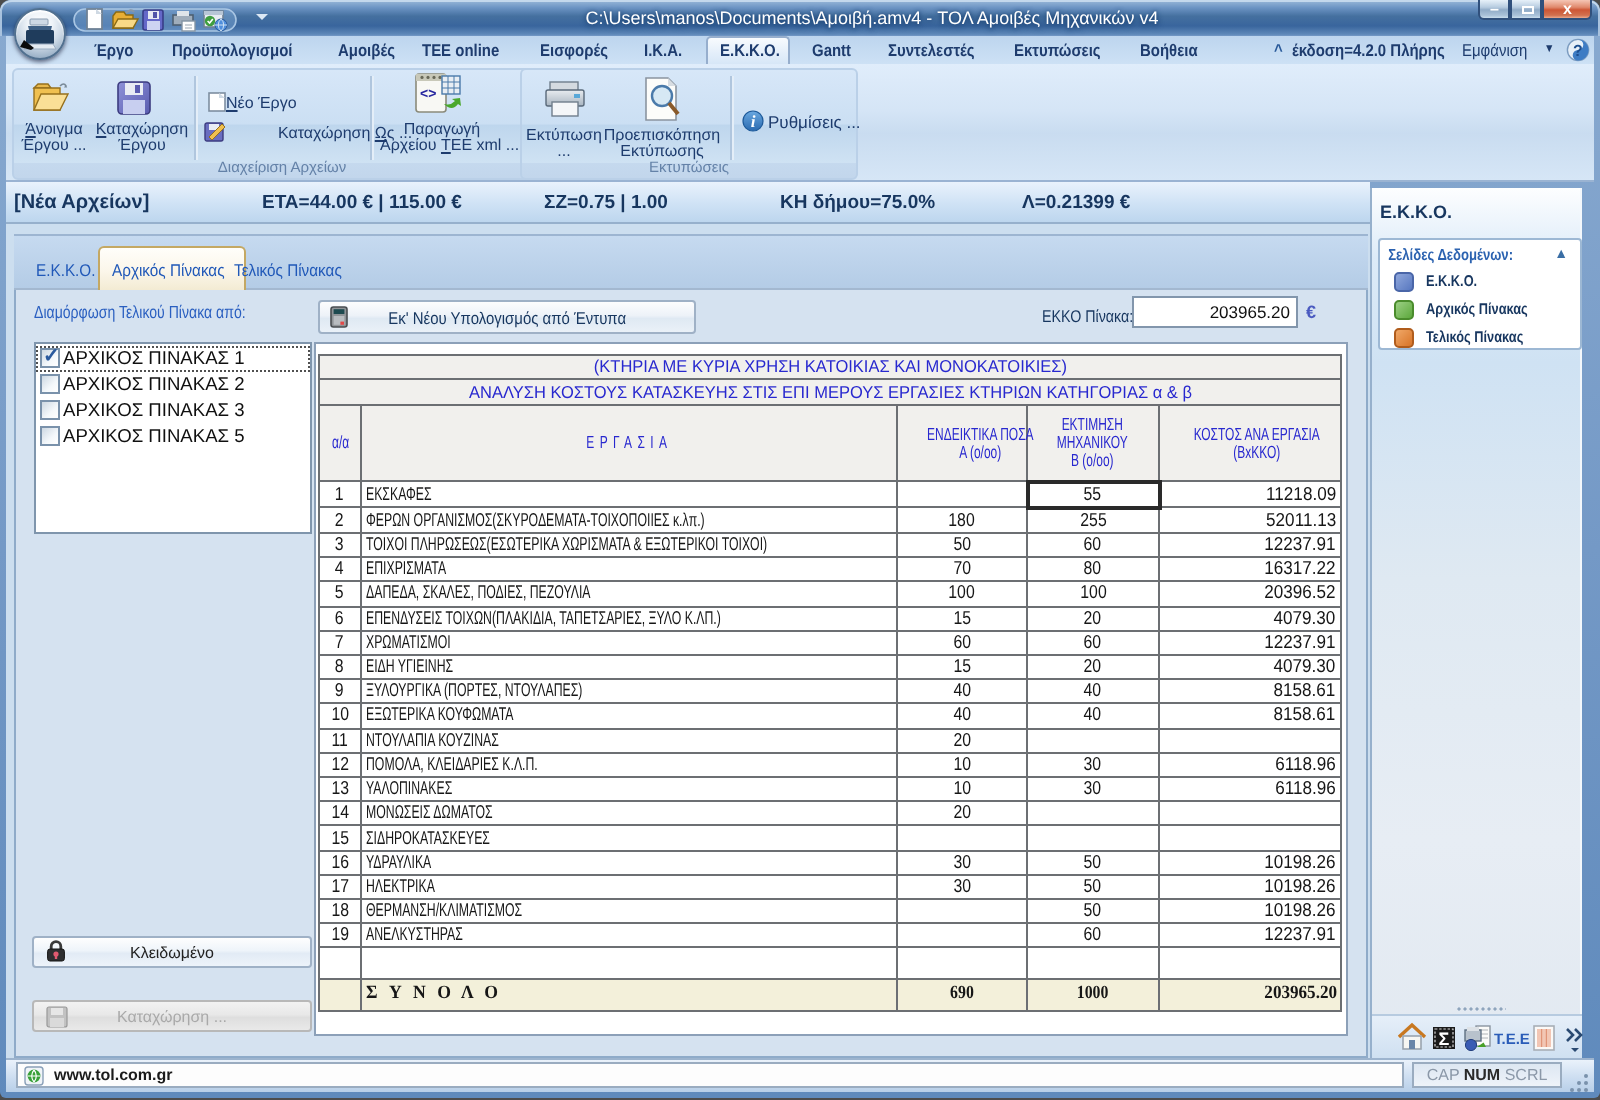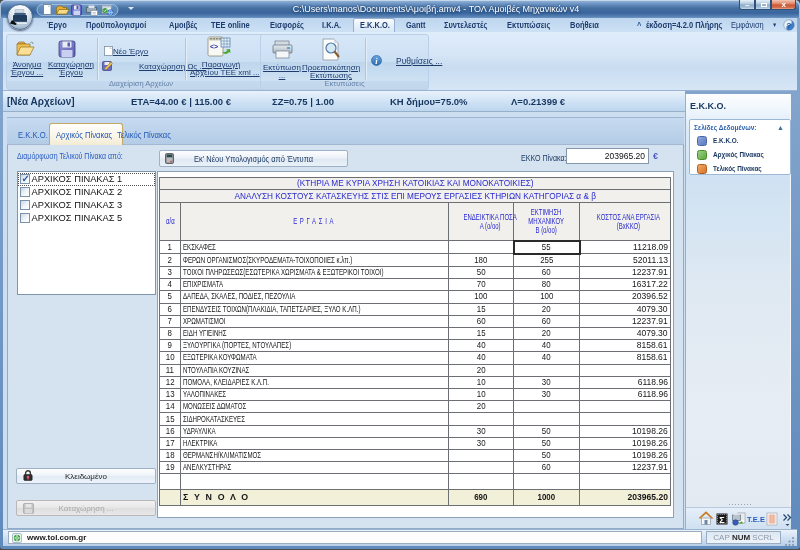--- a/index.html
+++ b/index.html
@@ -34,41 +34,41 @@
   background:linear-gradient(180deg,#f8fbfe 0%,#e3eefa 60%,#d7e7f7 100%);
   border:1px solid #96aecd; border-bottom:none; border-radius:2.5px 2.5px 0 0; z-index:10; }
 
 #ribbon { position:absolute; left:3px; top:32px; width:794px; height:59px;
   background:linear-gradient(180deg,#e0edfb 0%,#d5e5f6 40%,#c9dcf0 60%,#d6e6f6 100%);
   border-bottom:1px solid #9ab3d2; }
 .rgroup { position:absolute; top:34px; height:56px; border:1px solid #bad0e8; border-radius:3px;
   background:linear-gradient(180deg,#d7e7f8 0%,#cbdff3 50%,#bed6ed 51%,#cfe2f3 86%,#c5d9ee 86%,#c2d6ec 100%); }
 .rgroup .glabel { position:absolute; left:0; bottom:0px; width:100%; text-align:center;
   font-size:7.5px; color:#6482a8; padding-bottom:1px;}
-.rbtn { position:absolute; text-align:center; font-size:8px; color:#1e3c6e; line-height:8px; white-space:nowrap;text-decoration:underline;}
+.rbtn { position:absolute; text-align:center; font-size:8px; color:#1e3c6e; line-height:8px; white-space:nowrap;}
 .rsep { position:absolute; top:6px; width:1px; height:42px; background:#b0c6de; box-shadow:1px 0 0 #e4eef8; }
 
 #infobar { position:absolute; left:3px; top:91px; width:682px; height:21px;
   background:linear-gradient(180deg,#e9f2fc 0%,#cfe2f5 55%,#bdd6ee 100%); border-bottom:1px solid #96b0cc;
   font-size:9px; font-weight:bold; color:#17365f; }
 #infobar span { position:absolute; top:5px; white-space:nowrap; font-size:9.5px; }
 #infobar span.big { font-size:10px; top:5px; }
 
 #content { position:absolute; left:3px; top:112px; width:682px; height:417px; background:#ccdeef; }
 
 #page { position:absolute; left:7px; top:117px; width:677px; height:412px;
   background:#d5e2f0; border:1px solid #8fabc9; }
 #pgtabsbg { position:absolute; left:7px; top:117px; width:677px; height:28px;
   background:linear-gradient(180deg,#c6daf0 0%,#b4cce6 100%); border-top:1px solid #9db5d1; border-bottom:1px solid #a3b8d0;}
 .ptab { position:absolute; font-size:8.5px; color:#2058b8; white-space:nowrap; z-index:22; transform:scaleX(0.9); transform-origin:0 50%; }
 #pseltab { position:absolute; left:49px; top:123px; width:74px; height:22px;
   background:linear-gradient(180deg,#fffefa 0%,#fbf6ea 55%,#f3ebd3 100%);
   border:1px solid #c4a863; border-bottom:none; border-radius:3px 3px 0 0; z-index:21; }
 #lbl-diam { position:absolute; left:17px; top:151px; font-size:8.8px; color:#2a5fc0; transform:scaleX(0.80); transform-origin:0 50%; }
-#listbox { position:absolute; left:17px; top:171px; width:139px; height:124px; background:#fff;
+#listbox { position:absolute; left:17px; top:171px; width:139px; height:96px; background:#fff;
   border:1px solid #7f95ac; font-size:9.3px; color:#101010; padding-top:1px;}
 .lbitem { height:13px; line-height:13px; position:relative; padding-left:13.5px; white-space:nowrap; }
 .lbitem .cb { position:absolute; left:2px; top:1px; width:10px; height:10px;
   background:linear-gradient(135deg,#cdd8e2 0%,#f4f8fb 60%,#fff 100%); border:1px solid #7a92ab; }
 .lbitem.checked .cb:before { content:"\2713"; position:absolute; left:0.5px; top:-3px; font-size:10px; font-weight:bold; color:#2a5a9e; }
 .lbitem.checked { outline:1px dotted #505050; outline-offset:-1px; }
 #btn-calc { position:absolute; left:159px; top:150px; width:189px; height:17px;
   background:linear-gradient(180deg,#fdfdfe 0%,#edf2f8 45%,#dfe9f3 55%,#eaf1f8 100%);
   border:1px solid #9fb1c6; border-radius:2px; font-size:8.5px; color:#17365f; text-align:center; line-height:16px; }
 #lbl-ekko { position:absolute; left:521px; top:153px; font-size:8.5px; color:#17365f; transform:scaleX(0.84); transform-origin:0 50%; }
@@ -85,21 +85,21 @@
 .cr { display:inline-block; transform:scaleX(0.92); transform-origin:100% 50%; white-space:nowrap;}
 .bn { display:inline-block; transform:scaleX(0.96); transform-origin:50% 50%; white-space:nowrap; font-size:8.6px;}
 .hn { display:inline-block; transform:scaleX(0.68); transform-origin:50% 50%; white-space:nowrap; font-size:8.8px;}
 #grid td { border:1px solid #6c6f73; height:11.3px; padding:0 2px; overflow:hidden; white-space:nowrap; line-height:11px;}
 #grid td.hdr { overflow:visible; }
 .hn { text-align:center; }
 #grid .banner { text-align:center; color:#2828cf; background:#f1f0ed;}
 #grid .hdr { text-align:center; color:#2828cf; background:#f1f0ed; line-height:9px;}
 #grid .num { text-align:center; }
 #grid .rt { text-align:right; }
-#grid tr.sumrow td { background:#f3f0da; font-weight:bold; }
+#grid tr.sumrow td { background:#f3f0da; font-weight:bold;font-family:Liberation Serif, serif; }
 .bigbtn { position:absolute; left:16px; width:140px; height:16px;
   background:linear-gradient(180deg,#fefefe 0%,#eef4fa 45%,#e2ebf5 55%,#edf3fa 100%);
   border:1px solid #9fb1c6; border-radius:2px; font-size:8px; color:#222; text-align:center; line-height:15px; }
 #btn-lock { top:468px; }
 #btn-save { top:500px; color:#a9a9a9; background:linear-gradient(180deg,#f2f2f2 0%,#e8e8e8 45%,#dedede 55%,#e9e9e9 100%); border-color:#b8b8b8; }
 
 #sidebar { position:absolute; left:685px; top:94px; width:106px; height:435px;
   background:linear-gradient(180deg,#fdfeff 0%,#ddebf8 8%,#cfe2f3 20%,#dfe9f2 45%,#e7edf4 75%,#e2e9f1 100%); border-left:1px solid #96b0cc; border-right:1px solid #f4f8fc;}
 #sbtitle { position:absolute; left:690px; top:101px; font-size:9px; font-weight:bold; color:#17365f; }
 #sbpanel { position:absolute; left:689px; top:119px; width:102px; height:56px; background:#fff;
@@ -286,21 +286,21 @@
   <svg style="left:371px;top:55px;" width="11" height="11" viewBox="0 0 11 11">
     <circle cx="5.5" cy="5.5" r="5" fill="url(#ig1)" stroke="#1d5a9a" stroke-width="0.6"></circle>
     <defs>
         <linearGradient id="ig1" x1="0" y1="0" x2="0" y2="1">
       <stop offset="0" stop-color="#6aa8e0"></stop>
           <stop offset="1" stop-color="#2a6ab0"></stop>
         </linearGradient>
       </defs>
     <text x="5.5" y="8.6" font-size="8.5" fill="#fff" text-anchor="middle" font-weight="bold" font-style="italic" font-family="Liberation Serif">i</text>
   </svg>
-  <div class="rbtn" style="left:384px; top:57px; font-size:8.5px;margin-left:12px;">Ρυθμίσεις ...</div>
+  <div class="rbtn" style="left:384px; top:57px; font-size:8.5px;">Ρυθμίσεις ...</div>
 
   <div id="infobar">
     <span class="big" style="left:4px;">[Νέα Αρχείων]</span>
     <span style="left:128px;">ΕΤΑ=44.00 € | 115.00 €</span>
     <span style="left:269px;">ΣΖ=0.75 | 1.00</span>
     <span style="left:387px;">ΚΗ δήμου=75.0%</span>
     <span style="left:508px;">Λ=0.21399 €</span>
   </div>
 
   <div id="content"></div>

